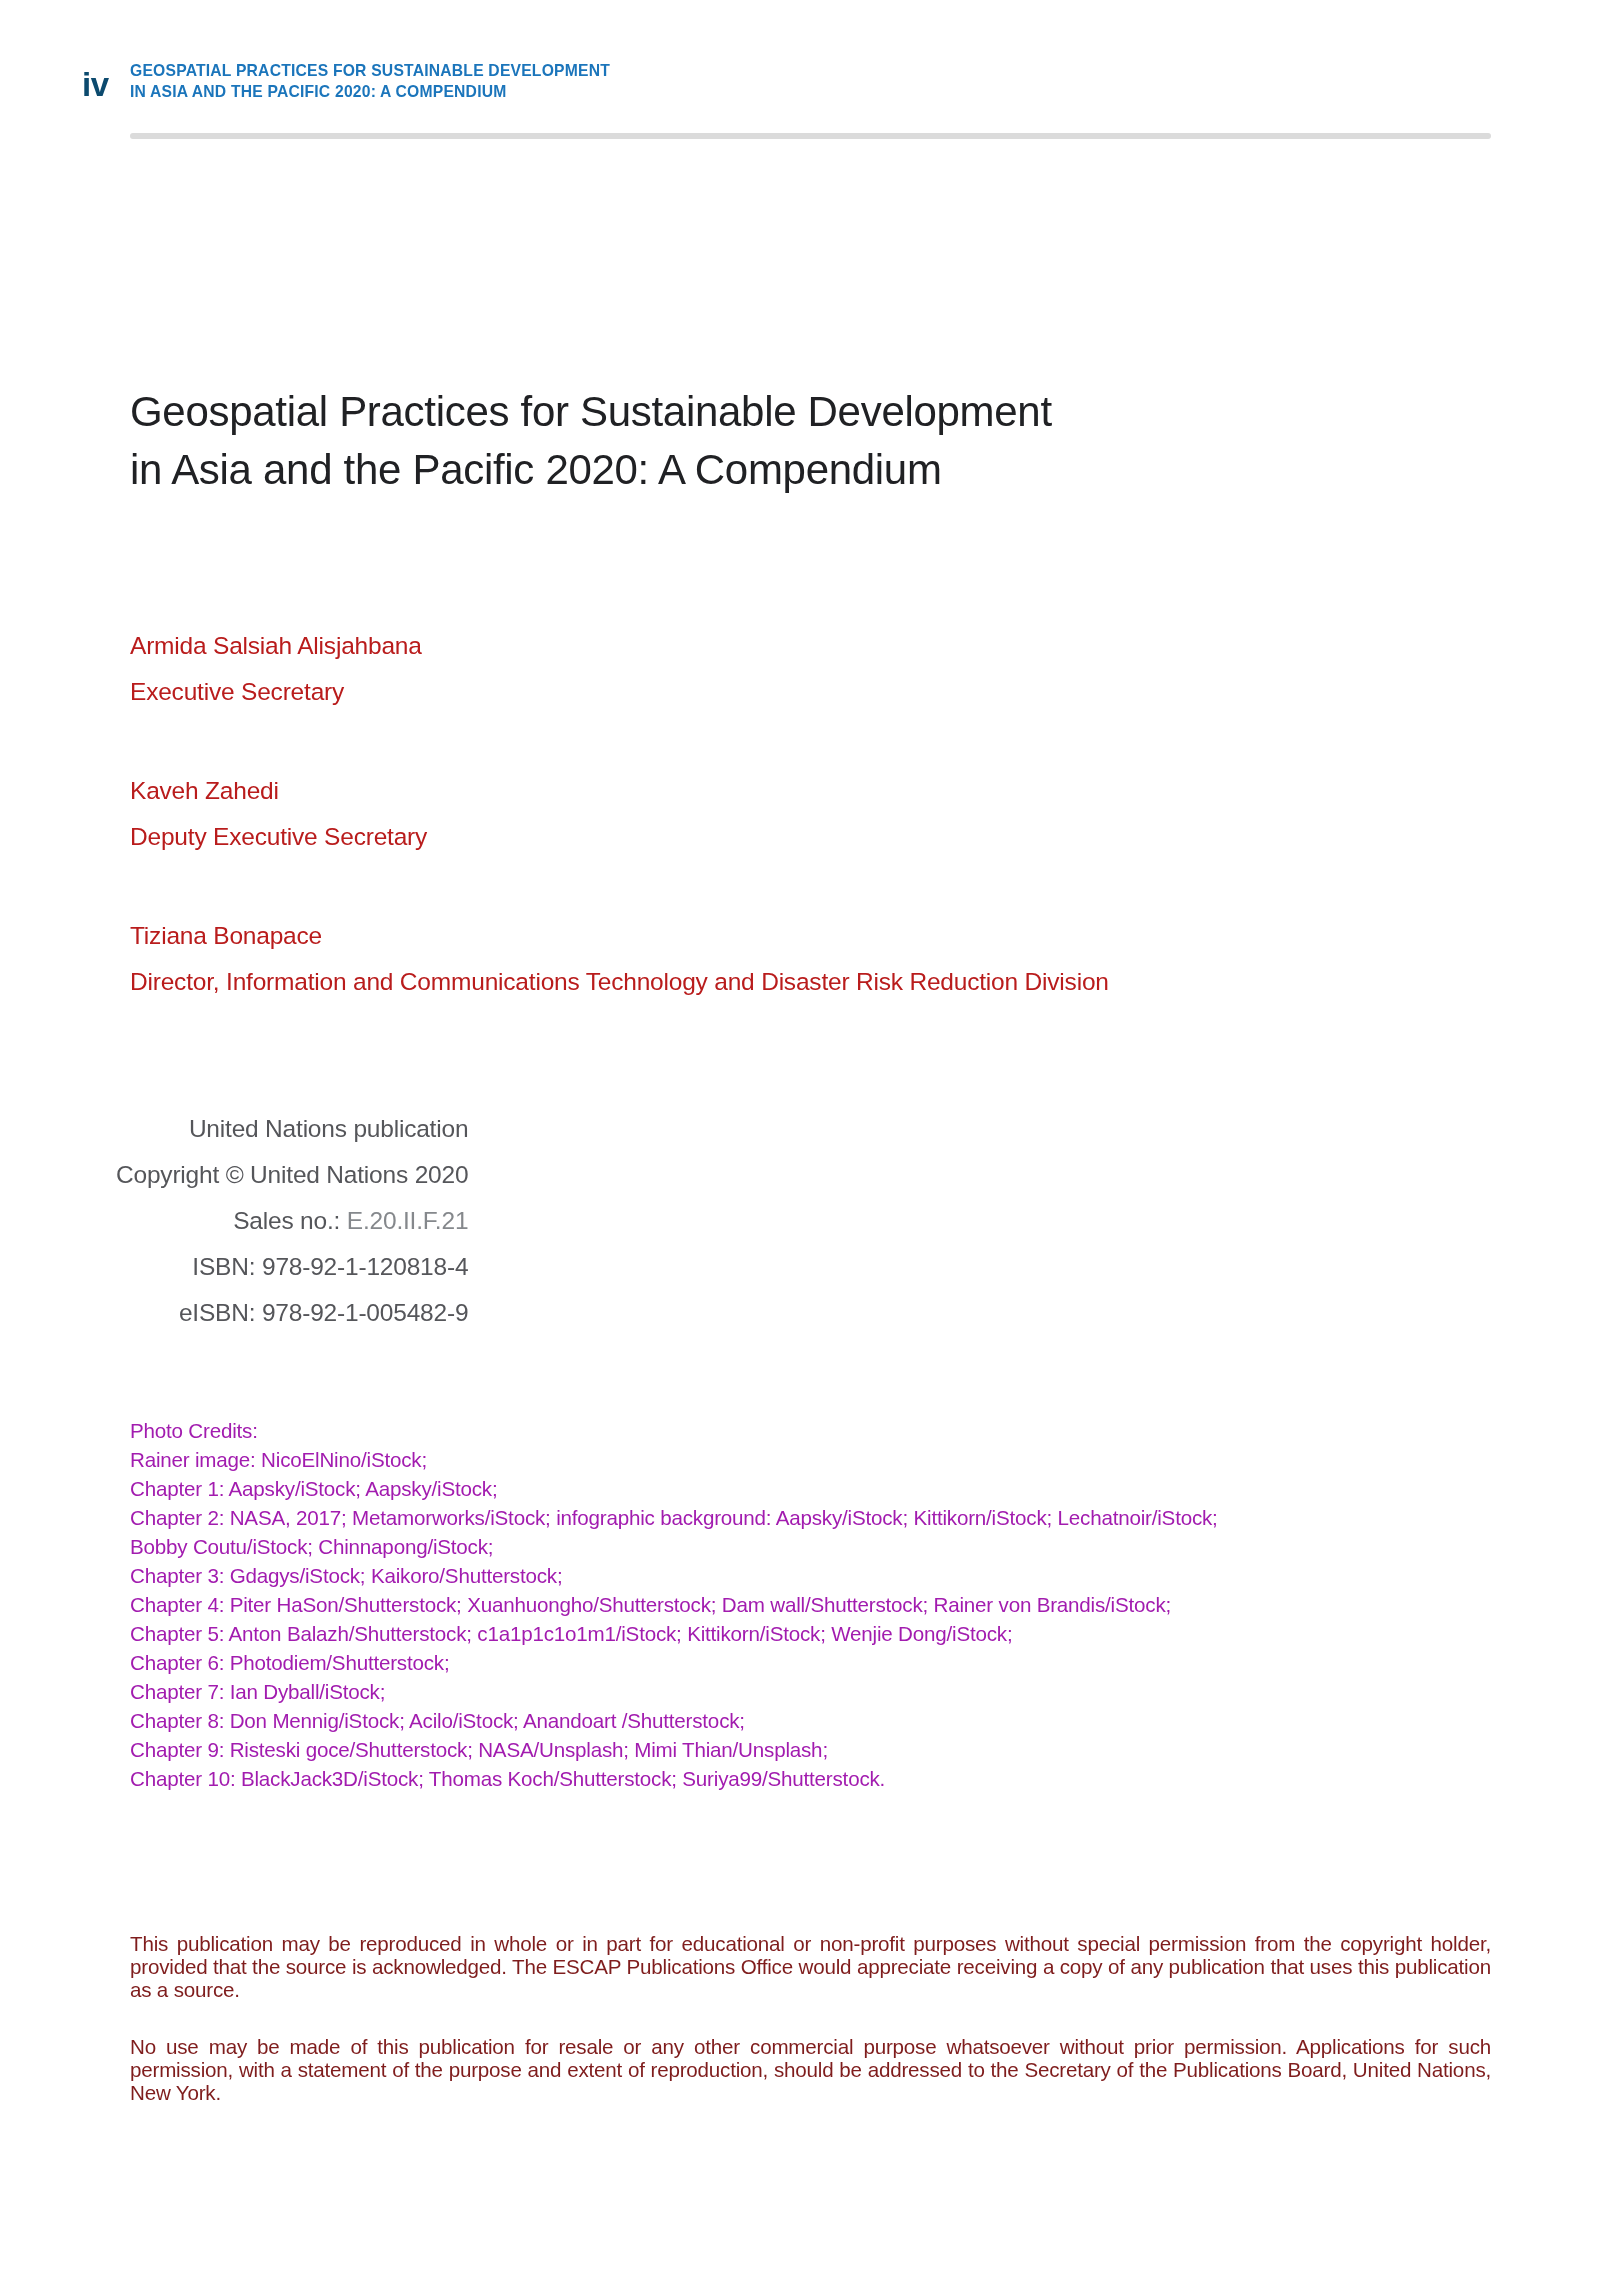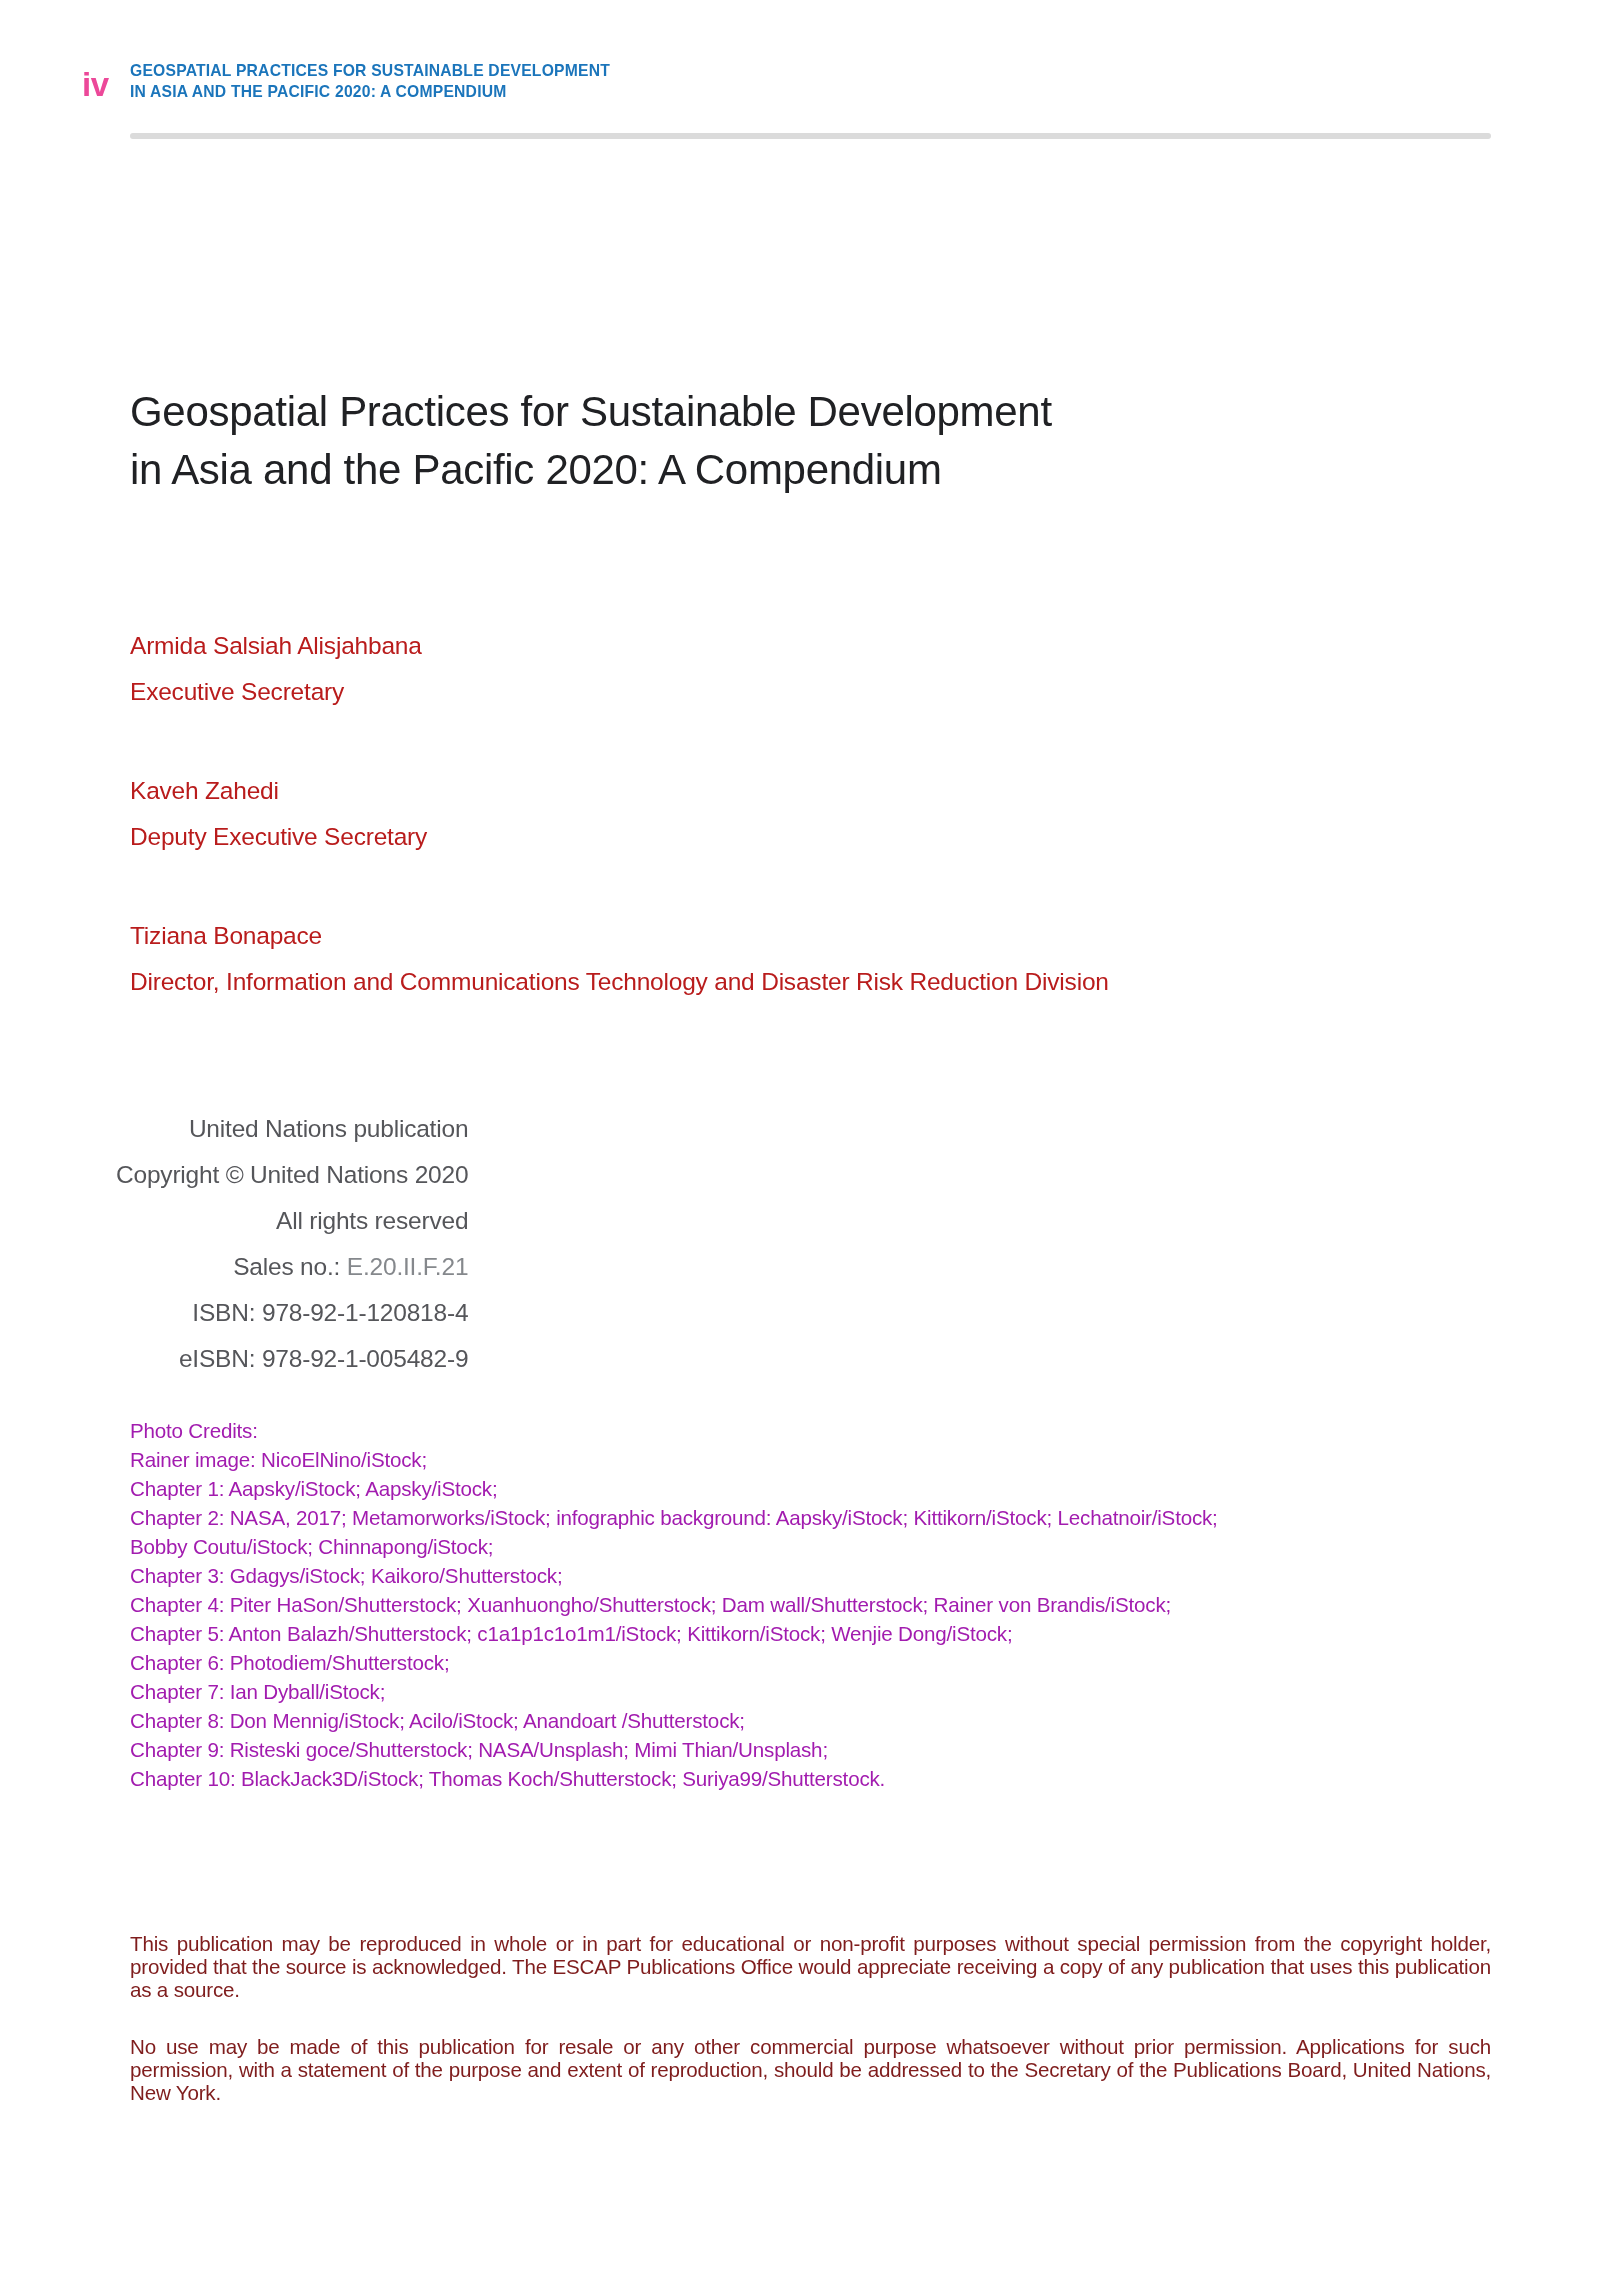--- a/index.html
+++ b/index.html
@@ -16,21 +16,21 @@
     overflow: hidden;
   }
 
   
   .pagenum {
     position: absolute;
     left: 82px;
     top: 68px;
     font-size: 33px;
     font-weight: 700;
-    color: #ec4899;
+    color: #0c4a6e;
     letter-spacing: -0.5px;
     line-height: 1;
     text-align: right;
   }
   .running-title {
     position: absolute;
     left: 130px;
     top: 60px;
     font-size: 15.7px;
     font-weight: 700;
@@ -150,21 +150,20 @@
     </div>
     <div class="author-block">
       <p>Tiziana Bonapace</p>
       <p>Director, Information and Communications Technology and Disaster Risk Reduction Division</p>
     </div>
   </div>
 
   <div class="pubinfo">
     <p>United Nations publication</p>
     <p>Copyright © United Nations 2020</p>
-    <p>All rights reserved</p>
     <p><span>Sales no.: </span><span class="sales-value">E.20.II.F.21</span></p>
     <p>ISBN: 978-92-1-120818-4</p>
     <p>eISBN: 978-92-1-005482-9</p>
   </div>
 
   <div class="credits">
     <p>Photo Credits:</p>
     <div>Rainer image: NicoElNino/iStock;</div>
     <div>Chapter 1: Aapsky/iStock; Aapsky/iStock;</div>
     <div>Chapter 2: NASA, 2017; Metamorworks/iStock; infographic background: Aapsky/iStock; Kittikorn/iStock; Lechatnoir/iStock;</div>

